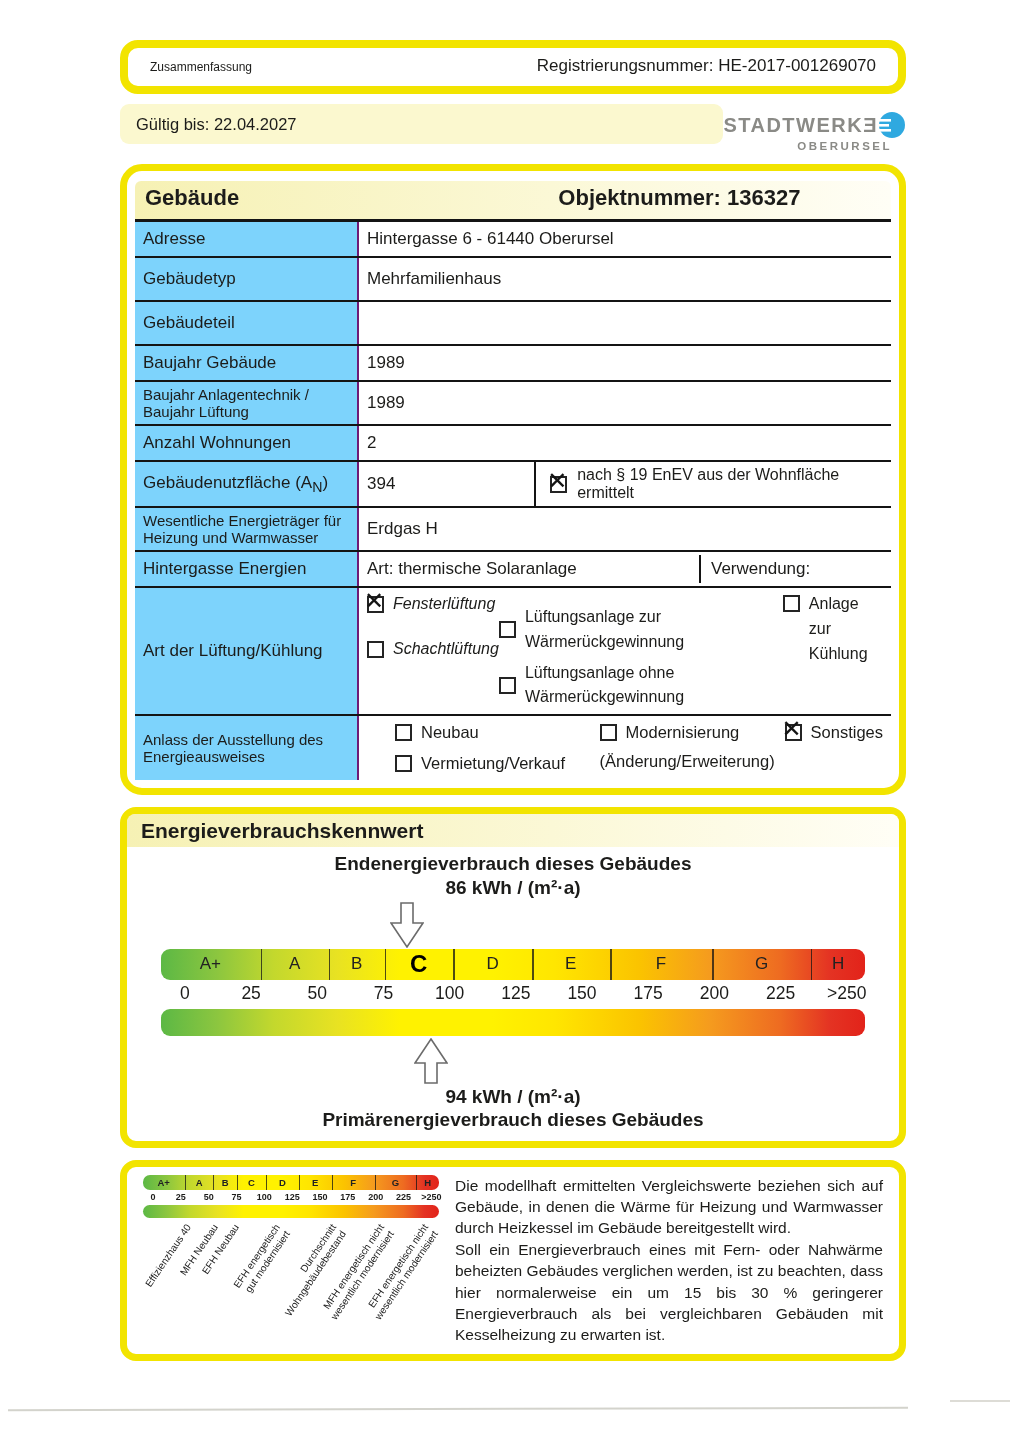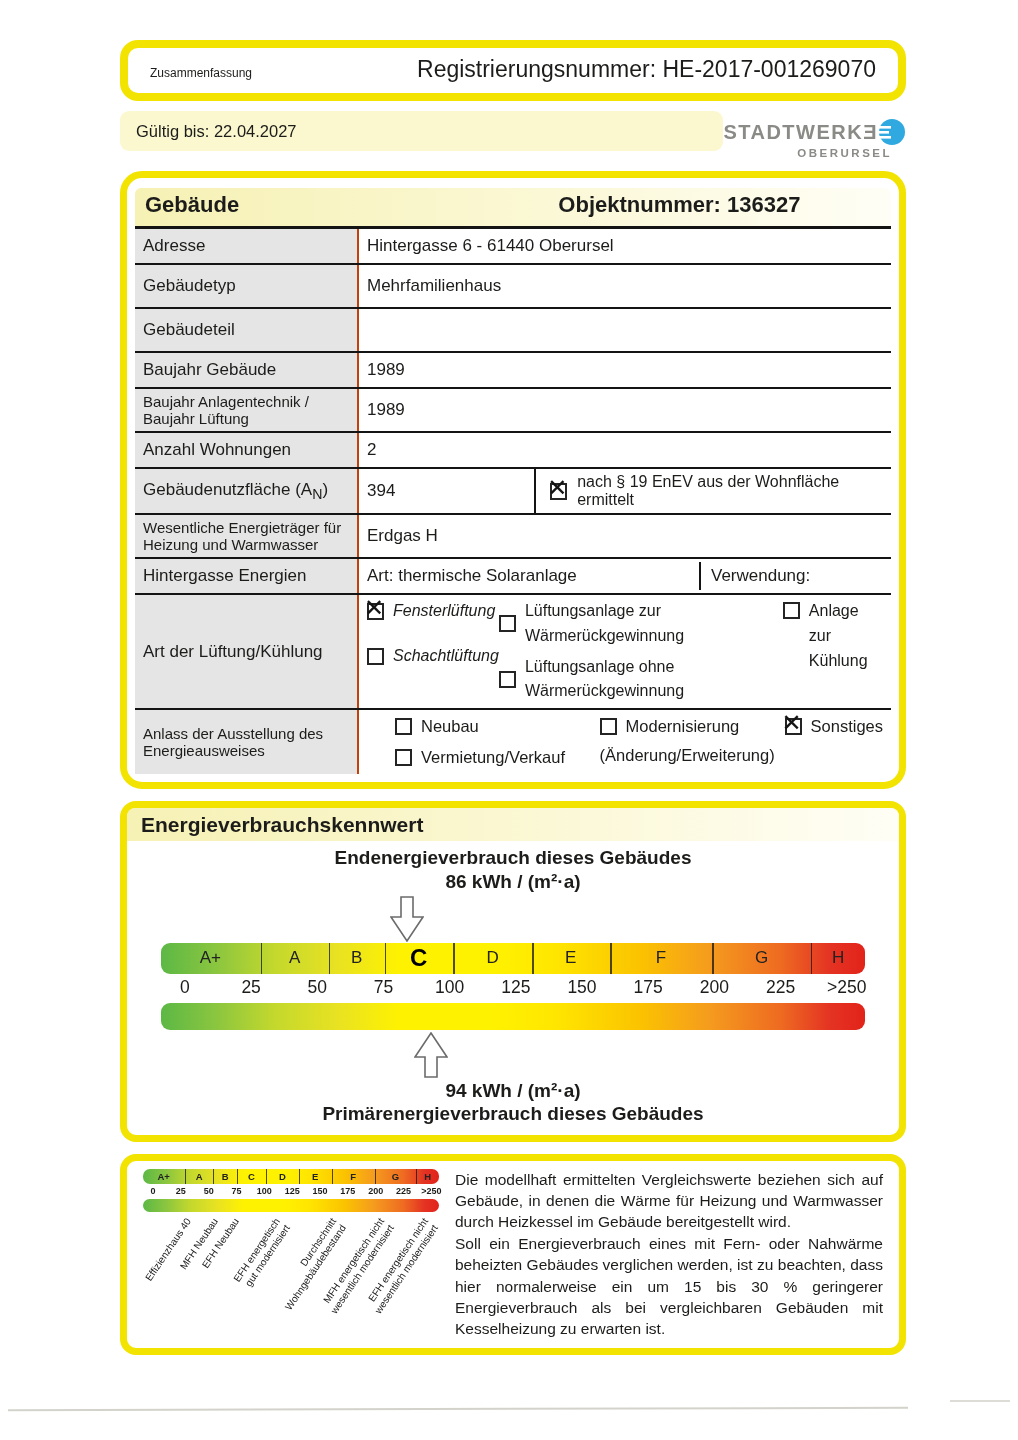--- a/index.html
+++ b/index.html
@@ -13,42 +13,42 @@
     background:linear-gradient(to right,#f6f1b4 0%,#fbf8d6 55%,#fffef6 100%);
     border-radius:8px 8px 0 0;}
 
   
   .hdr{border-width:8px;border-radius:18px;padding:6px 22px 10px 22px;}
   .hdr-title-row{display:flex;align-items:baseline;gap:14px;}
   .hdr-title{font-size:57px;font-weight:bold;letter-spacing:-1px;line-height:1.05;}
   .hdr-suffix{font-size:29px;font-weight:bold;}
   .hdr-sub-row{display:flex;justify-content:space-between;align-items:baseline;margin-top:2px;}
   .doc-type{font-size:12px;}
-  .reg-no{font-size:23px;}
+  .reg-no{font-size:17px;}
 
   
   .valid-row{display:flex;justify-content:space-between;align-items:flex-start;margin-top:10px;height:46px;}
   .valid-strip{background:#fbf8cf;border-radius:9px;width:618px;height:40px;line-height:40px;
     padding-left:16px;font-size:16.5px;}
   .logo{margin-top:6px;text-align:right;line-height:1;}
   .logo-line1{display:flex;align-items:center;justify-content:flex-end;color:#8a8a86;
     font-size:20px;letter-spacing:1.5px;font-weight:bold;}
   .logo-line2{color:#8a8a86;font-size:11.5px;letter-spacing:2.5px;font-weight:bold;margin-top:1px;
     padding-right:14px;}
   .logo-ball{margin-left:-2px;}
 
   
   .bbox{margin-top:14px;padding:10px 8px 8px 8px;border-radius:22px;}
   .bhead{position:relative;border-bottom:3px solid #141414;border-radius:6px 6px 0 0;
     background:linear-gradient(to right,#f6f1b4 0%,#fbf8d6 55%,#fffef6 100%);
     padding:4px 10px 5px 10px;font-size:22px;font-weight:bold;height:29px;}
   .bhead .objnr{position:absolute;left:56%;top:4px;}
   table.btable{border-collapse:collapse;width:100%;table-layout:fixed;}
   table.btable td{border-bottom:2px solid #141414;font-size:17px;padding:4px 8px;vertical-align:middle;}
-  td.lbl{width:206px;background:#e5e5e5;border-right:2px solid #c2410c;white-space:pre-line;font-size:16.5px;}
+  td.lbl{width:206px;background:#7dd3fc;border-right:2px solid #701a75;white-space:pre-line;font-size:16.5px;}
   td.lbl.sm{font-size:15px;}
   td.val{background:#fff;}
   .row-h1 td{height:26px;}
   .row-h2 td{height:34px;}
   .split{display:flex;align-items:center;}
   .split .v394{width:176px;}
   .split .vline{border-left:2px solid #141414;align-self:stretch;margin:-4px 0;}
   .split .cbpart{padding-left:14px;display:flex;align-items:center;gap:10px;font-size:16px;}
   .renew{display:flex;}
   .renew .part1{width:332px;}
@@ -56,21 +56,21 @@
   .renew .part2{padding-left:10px;}
 
   
   .cb{position:relative;display:inline-block;width:13px;height:13px;border:2px solid #242424;
     background:#fff;flex:none;vertical-align:-1px;}
   .cb.checked::after{content:"✕";position:absolute;left:-5px;top:-9px;font-size:24px;
     font-weight:bold;color:#141414;line-height:1;}
   .cbrow{display:flex;align-items:center;gap:9px;}
   .luft-grid{display:flex;gap:0;font-size:16px;line-height:1.55;}
   .luft-col1{width:158px;display:flex;flex-direction:column;gap:20px;font-style:italic;}
-  .luft-col2{width:340px;display:flex;flex-direction:column;gap:6px;}
+  .luft-col2{width:340px;display:flex;flex-direction:column;gap:6px;margin-top:13px;}
   .luft-col3{width:120px;margin-left:auto;}
   .kuehl{display:flex;gap:9px;align-items:flex-start;}
   .kuehl .two{white-space:pre-line;}
   .anlass-grid{display:flex;font-size:16.5px;line-height:1.5;padding-left:28px;}
   .an-col1{width:205px;display:flex;flex-direction:column;gap:6px;}
   .an-col2{width:175px;}
   .an-col3{padding-left:10px;}
 
   
   .ebox{margin-top:12px;border-radius:16px;padding:0 0 10px 0;}

